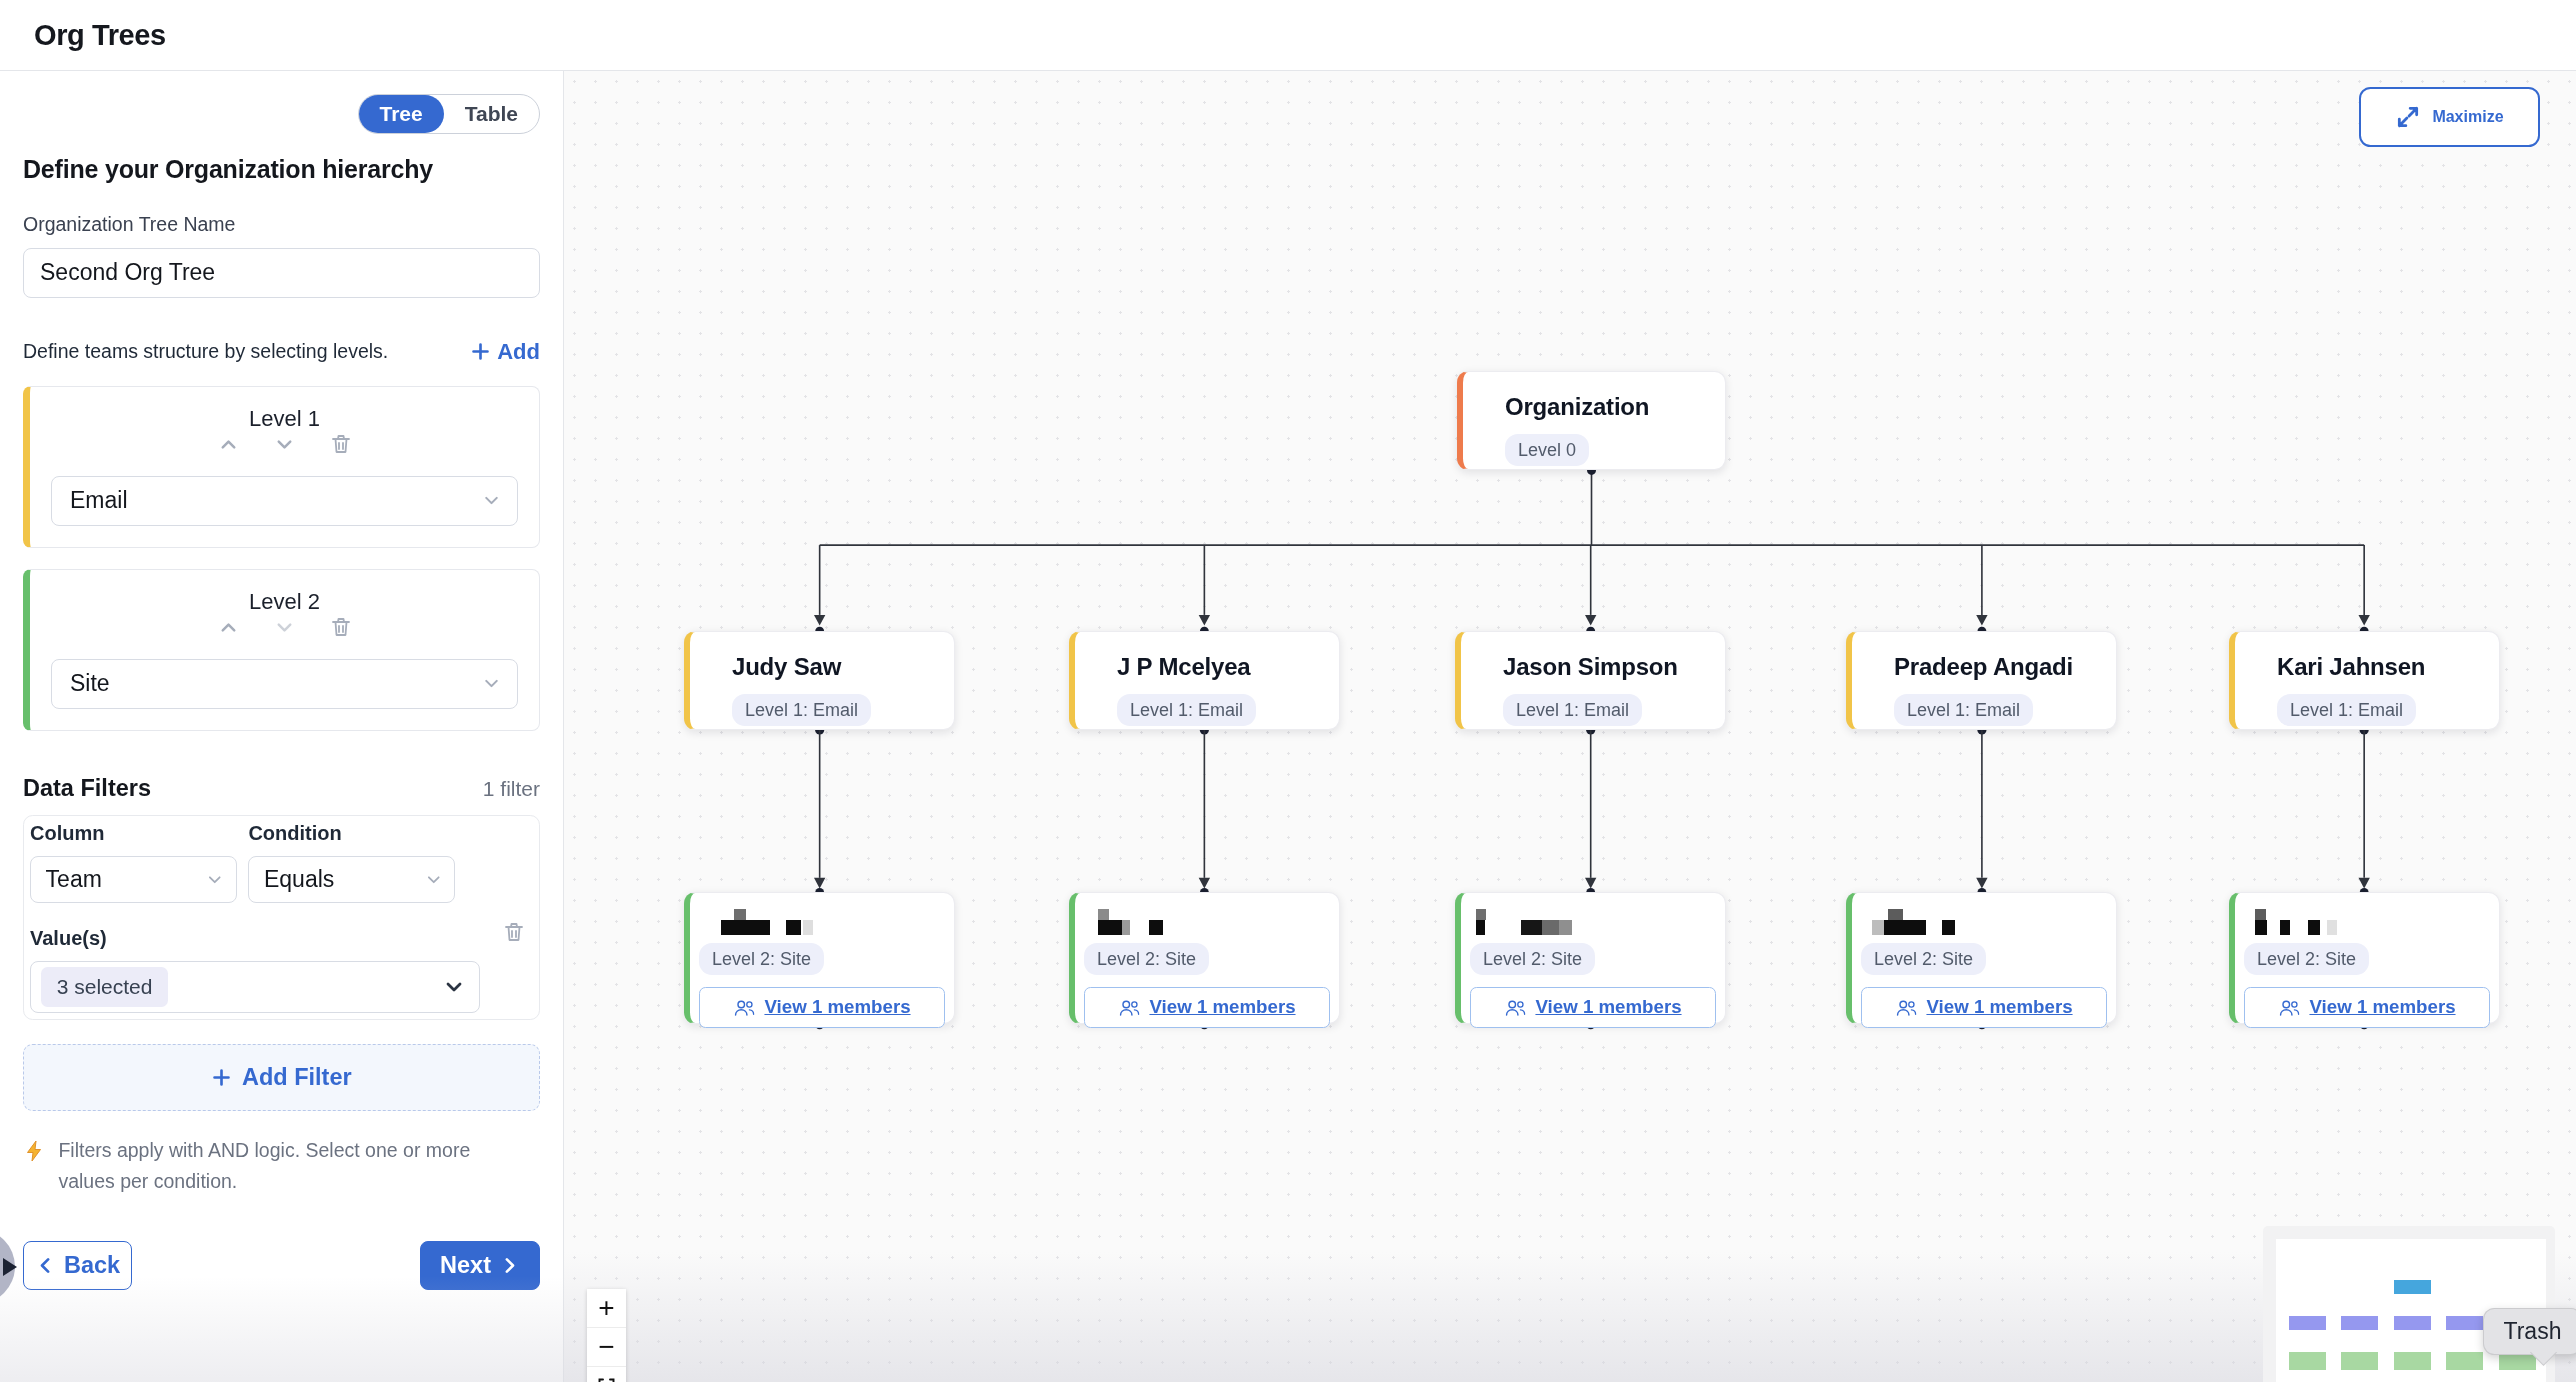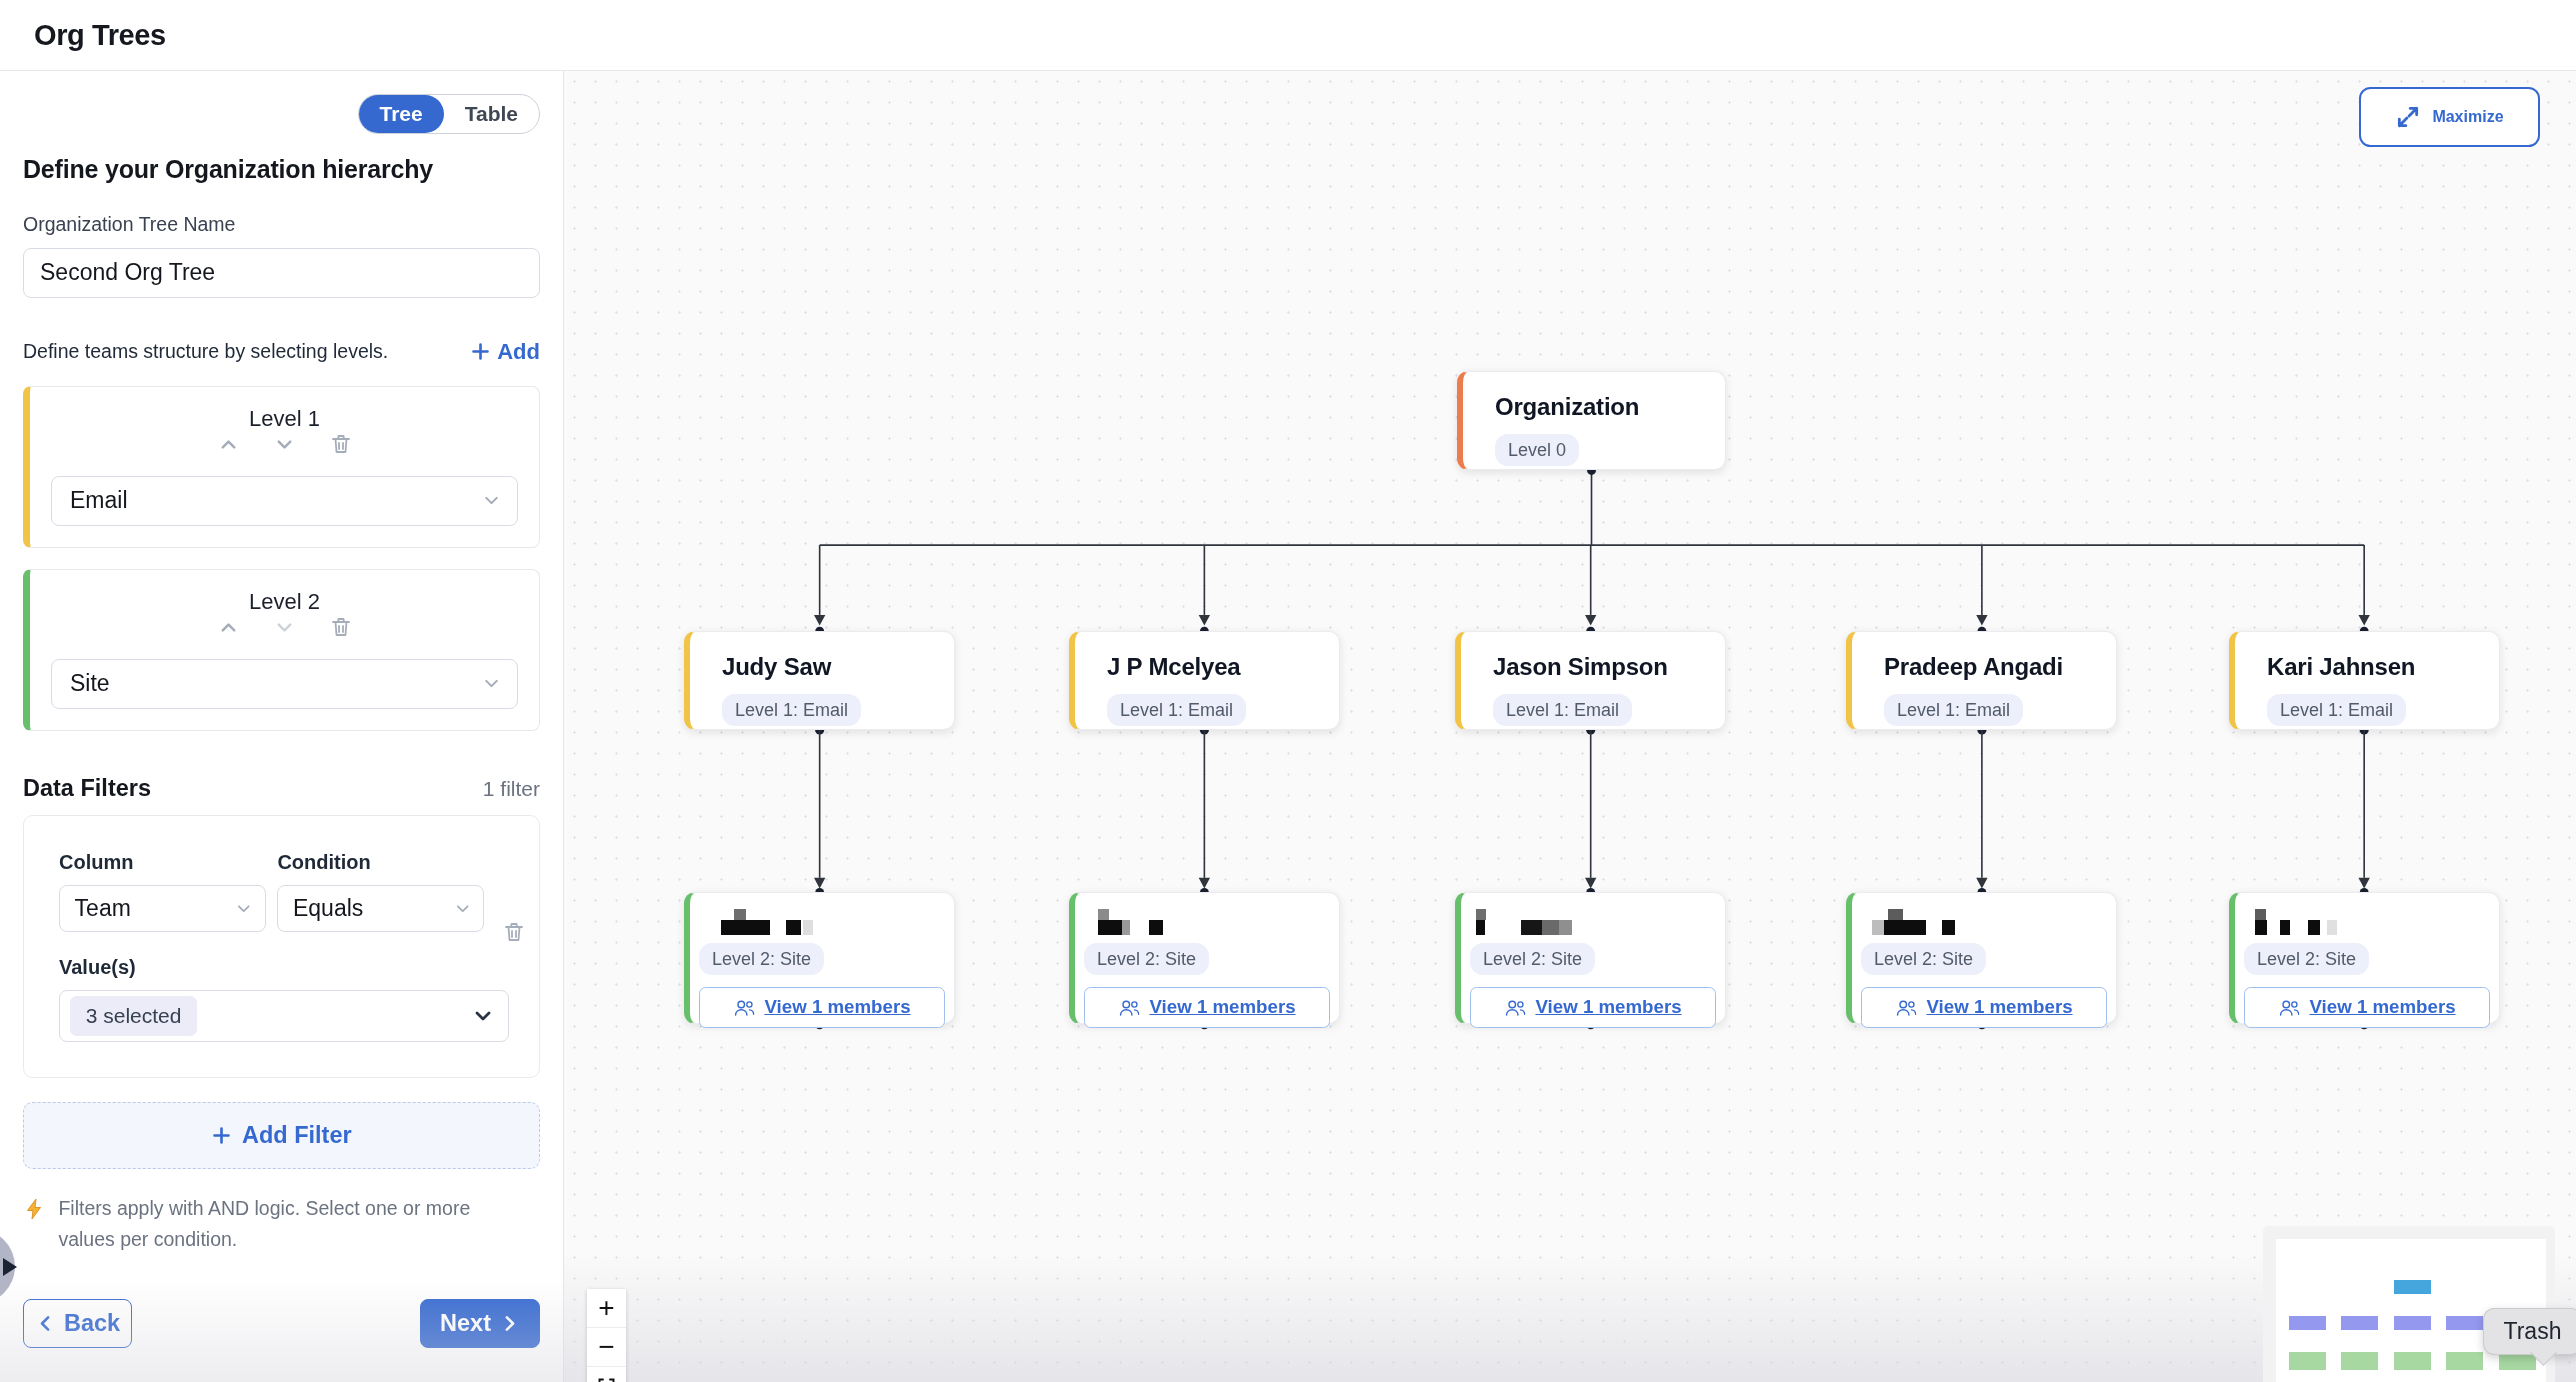--- a/index.html
+++ b/index.html
@@ -32,21 +32,21 @@
   .level-head { display:flex; align-items:center;flex-direction:column; }
   .level-title { font-size:22px; color:#1b202b; flex:1; }
   .level-icons { display:flex; align-items:center; gap:32px; color:#a6adba; }
   .icon-btn { width:24px; height:24px; display:flex; align-items:center; justify-content:center; cursor:pointer; color:#a6adba; }
   .select { position:relative; margin-top:19.5px; height:50px; border:1.6px solid #d8dce4; border-radius:8px;
             display:flex; align-items:center; padding:0 42px 0 18px; font-size:23px; color:#14171d; background:#fff; cursor:pointer; }
   .select .chev { position:absolute; right:14.6px; color:#a6adba; }
   .filters-head { display:flex; align-items:baseline; justify-content:space-between; margin-top:44px; }
   .filters-title { font-size:23.5px; font-weight:700; color:#14171d; }
   .filters-count { font-size:21px; color:#6b7280; }
-  .filter-card { position:relative; margin-top:13px; border:1.6px solid #e8eaee; border-radius:9.7px; padding:35px; background:#fff; }
+  .filter-card { position:relative; margin-top:13px; border:1.6px solid #e8eaee; border-radius:9.7px; padding:6px; background:#fff; }
   .fc-row { display:flex; gap:11.4px; }
   .fc-col { width:207px; }
   .fc-label { font-size:20px; font-weight:700; color:#1f2937; margin-bottom:11.4px; }
   .fc-select { position:relative; height:47px; border:1.6px solid #d8dce4; border-radius:8px; display:flex; align-items:center;
                padding:0 36px 0 14.6px; font-size:23px; color:#14171d; background:#fff; cursor:pointer; }
   .fc-select .chev { position:absolute; right:11.4px; color:#a6adba; }
   .filter-trash { position:absolute; right:13px; top:104px; }
   .values-label { font-size:20px; font-weight:700; color:#1f2937; margin-top:24px; }
   .values-select { position:relative; margin-top:11.4px; height:52px; width:450px; border:1.6px solid #d8dce4; border-radius:8px;
                    display:flex; align-items:center; padding:0 42px 0 9.7px; background:#fff; cursor:pointer; }
@@ -70,21 +70,21 @@
             background-size:21px 21px; z-index:10; }
   #canvas::after { content:""; position:absolute; left:0; right:0; bottom:0; height:130px; pointer-events:none;
                    background:linear-gradient(to bottom, rgba(222,222,228,0), rgba(213,213,221,0.55)); }
   #bottom-fade { position:absolute; left:0; bottom:0; width:564px; height:106px; pointer-events:none; z-index:25;
                  background:linear-gradient(to bottom, rgba(222,222,228,0), rgba(216,216,223,0.45)); }
   .maximize-btn { position:absolute; left:1795px; top:16px; height:60px; padding:0 34px; background:#fff;
                   border:2px solid var(--accent); border-radius:11.4px; display:flex; align-items:center; gap:11.4px;
                   color:var(--accent); font-size:16px; font-weight:700; cursor:pointer; z-index:12; }
   #edges { position:absolute; left:0; top:0; width:2012px; height:1311px; z-index:1; }
   .node { position:absolute; width:271px; background:#fff; border:0.8px solid #ececf0; border-left:6.5px solid var(--yellow);
-          border-radius:11.4px; box-shadow:0 2.4px 8px rgba(15,23,42,0.10); padding:21px 32px; z-index:5; cursor:pointer; }
+          border-radius:11.4px; box-shadow:0 2.4px 8px rgba(15,23,42,0.10); padding:21px 42px; z-index:5; cursor:pointer; }
   .node .t { font-size:24px; font-weight:700; color:#101623; letter-spacing:-0.2px; }
   .badge { display:inline-block; margin-top:13px; background:var(--badge_bg); color:#525b6b; font-size:18px;
            border-radius:13px; padding:5.7px 13px; }
   .node-root { left:893px; top:300px; width:269px; height:99px; border-left-color:var(--orange); }
   .node-child { top:560px; height:99px; border-left-color:var(--yellow); }
   .node-leaf { top:821px; height:132px; border-left-color:var(--green); padding:16px 9px; }
   .node-leaf .badge { margin-top:8px; }
   .redact-top { height:11.4px; display:flex; }
   .redact-top .rblock { height:11.4px; display:inline-block; }
   .redact-main { height:14.6px; display:flex; margin-top:0px; }

